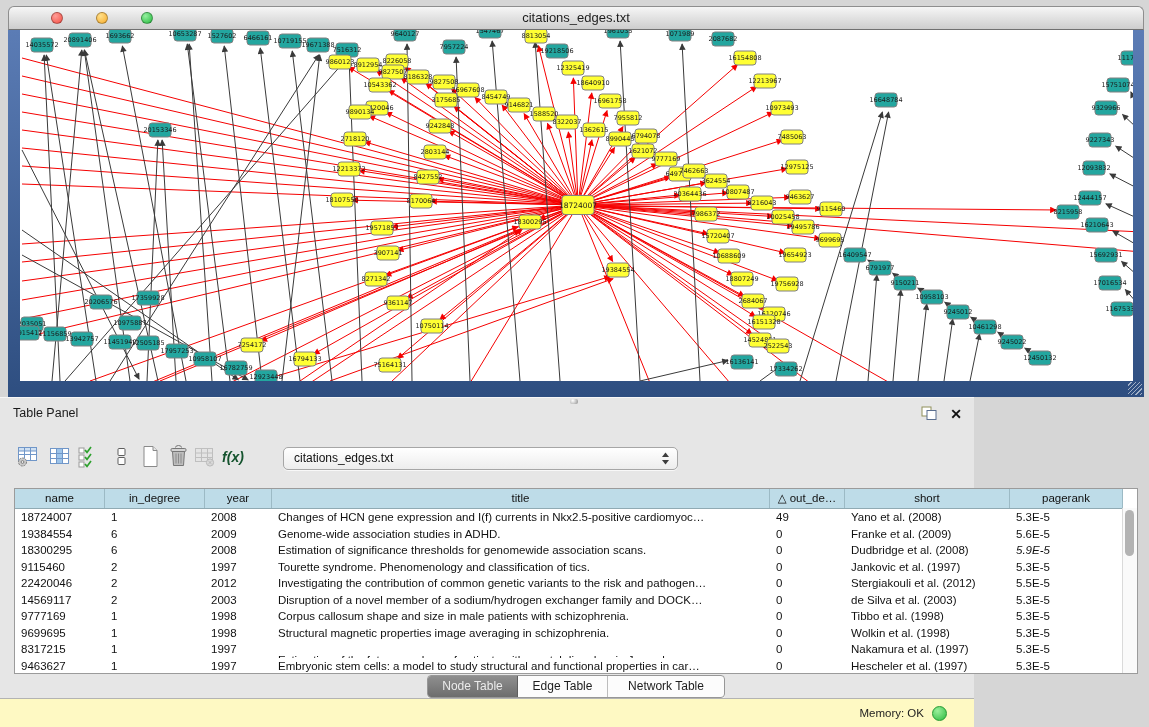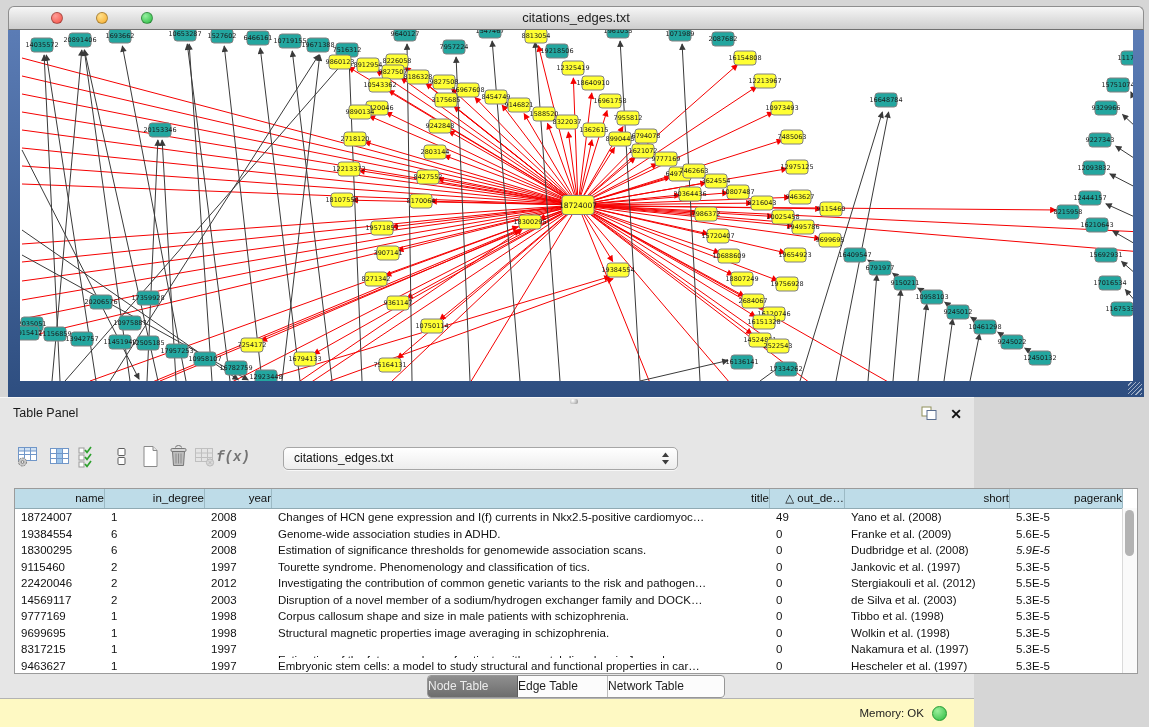--- a/index.html
+++ b/index.html
@@ -17,34 +17,34 @@
 
   
   .panel{position:absolute;left:0;top:397px;width:974px;height:330px;background:#e6e6e6;border-top:1px solid #f6f6f6}
   .grip{position:absolute;left:570px;top:1px;width:8px;height:5px;border-radius:2px;background:radial-gradient(circle at 35% 30%,#ffffff,#909090)}
   .phead{height:31px;line-height:31px;padding-left:13px;font-size:12.5px;color:#1a1a1a;position:relative}
   .phicons{position:absolute;right:12px;top:8px;display:flex;gap:13px;align-items:center}
   .closex{font-size:14px;font-weight:bold;color:#111;line-height:14px}
 
   .toolbar{position:absolute;left:0;top:40px;height:38px;width:100%}
   .tbtn{position:absolute;top:5px;width:26px;height:27px;display:flex;align-items:center;justify-content:center}
-  .fx{font-family:Liberation Mono, monospace;font-style:italic;font-weight:bold;font-size:14px;color:#737373}
+  .fx{font-family:Liberation Sans, sans-serif;font-style:italic;font-weight:bold;font-size:14px;color:#14532d}
   .combo{position:absolute;left:283px;top:9px;width:395px;height:23px;background:linear-gradient(#ffffff,#ededed);border:1px solid #a6a6a6;border-radius:5px;box-sizing:border-box;font-size:12px;line-height:21px;padding-left:10px;color:#111;box-shadow:0 1px 0 rgba(255,255,255,.7)}
   .arrows{position:absolute;right:7px;top:4px}
 
   .tablewrap{position:absolute;left:14px;top:90px;width:1124px;height:186px;background:#fff;border:1px solid #9b9b9b;box-sizing:border-box}
   .thead{display:flex;height:19px;background:#bedce8;border-bottom:1px solid #90aab3;width:1108px}
-  .hcell{box-sizing:border-box;border-right:1px solid #9cbac5;font-size:11.5px;line-height:18px;text-align:right;color:#111;overflow:hidden;white-space:nowrap;flex:0 0 auto}
+  .hcell{box-sizing:border-box;border-right:1px solid #9cbac5;font-size:11.5px;line-height:18px;text-align:center;color:#111;overflow:hidden;white-space:nowrap;flex:0 0 auto}
   .trow{display:flex;height:16.5px;font-size:11.5px;line-height:16.5px;color:#111;white-space:nowrap;width:1108px}
   .tcell{box-sizing:border-box;padding-left:6px;overflow:hidden;flex:0 0 auto}
   .vscroll{position:absolute;right:0;top:19px;bottom:0;width:14px;background:#fafafa;border-left:1px solid #dadada}
   .vthumb{position:absolute;left:2px;top:2px;width:9px;height:46px;border-radius:5px;background:#b3b3b3}
 
   .tabbar{position:absolute;left:427px;top:277px;height:21px;display:flex;border:1px solid #979797;border-radius:4px;overflow:hidden;background:#fcfcfc;box-shadow:0 1px 0 rgba(255,255,255,.7)}
-  .tab{font-size:12px;line-height:20px;text-align:left;color:#1d1d1d;border-right:1px solid #bdbdbd;box-sizing:border-box}
+  .tab{font-size:12px;line-height:20px;text-align:center;color:#1d1d1d;border-right:1px solid #bdbdbd;box-sizing:border-box}
   .tab:last-child{border-right:none}
   .tab.sel{background:linear-gradient(#8f8f8f,#6d6d6d);color:#ececec;border-right-color:#5e5e5e}
 
   .statusbar{position:absolute;left:0;top:300px;width:100%;height:30px;background:#fef9c3;border-top:1px solid #b3b3b3;box-sizing:border-box}
   .mem{position:absolute;right:50px;top:0;line-height:28px;font-size:11.5px;color:#1d1d1d}
   .memdot{position:absolute;right:27px;top:7px;width:15px;height:15px;border-radius:50%;background:radial-gradient(circle at 35% 30%,#9bf09b,#2db93f);border:1px solid #249a33;box-sizing:border-box}
 </style>
 </head>
 <body>
 

